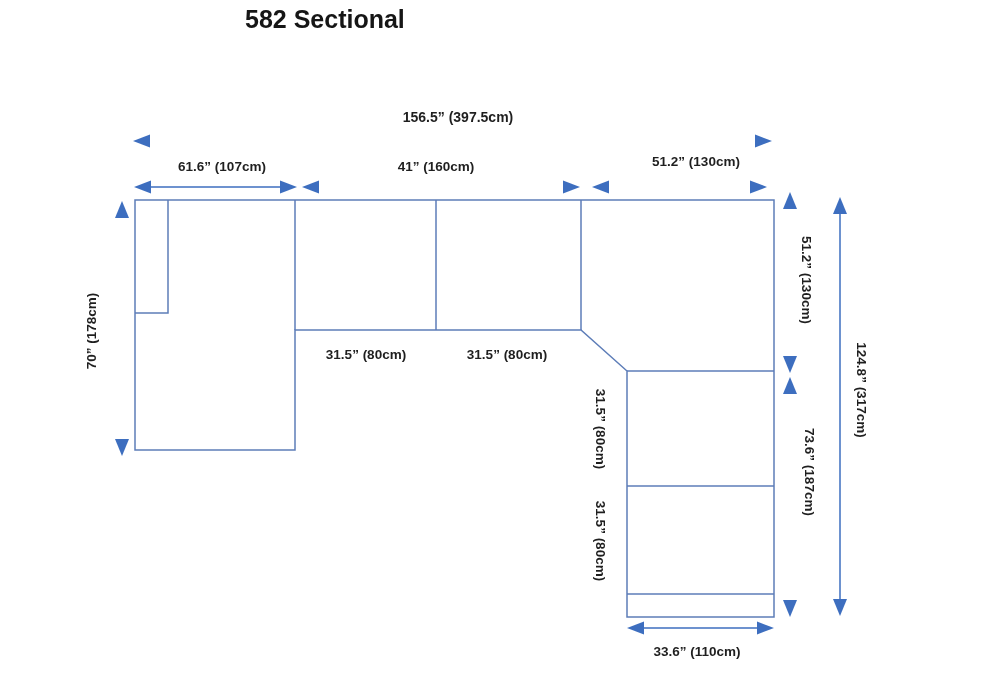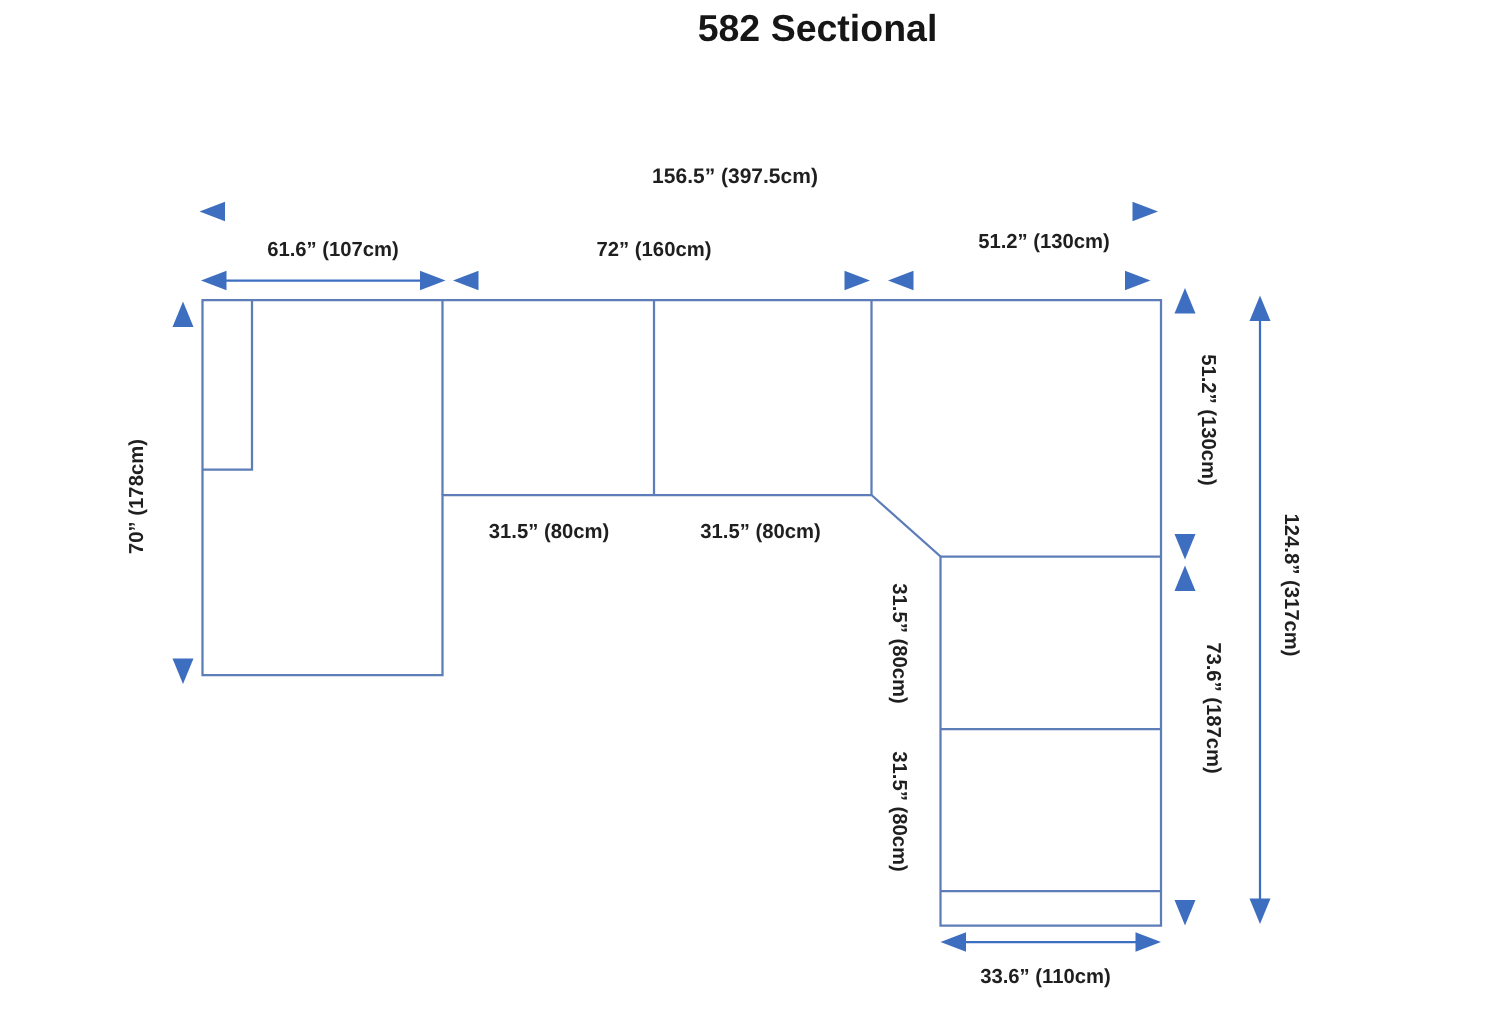--- a/index.html
+++ b/index.html
@@ -6,21 +6,21 @@
   #stage{
     position:relative;
     width:1000px;height:677px;
     background:#ffffff;
     font-family:"Liberation Sans", sans-serif;
     overflow:hidden;
   }
   .page-title{
     position:absolute;
     top:5px;left:245px;width:600px;
-    text-align:center;
+    text-align:left;
     font-size:25px;font-weight:bold;color:#161616;
     letter-spacing:0px;
   }
   svg{position:absolute;left:0;top:0;}
   .dim-label{
     position:absolute;
     font-size:13.5px;font-weight:bold;color:#1f1f1f;
     white-space:nowrap;
     transform:translate(-50%,-50%);
   }
@@ -73,23 +73,23 @@
       <polygon points="790,617 783,600 797,600"></polygon>
 
       <polygon points="840,197 833,214 847,214"></polygon>
       <polygon points="840,616 833,599 847,599"></polygon>
 
       <polygon points="627,628 644,621.5 644,634.5"></polygon>
       <polygon points="774,628 757,621.5 757,634.5"></polygon>
     </g>
   </svg>
 
-  <div class="dim-label" style="left:458px;top:117px;font-size:14px;margin-left:32px;">156.5” (397.5cm)</div>
+  <div class="dim-label" style="left:458px;top:117px;font-size:14px;">156.5” (397.5cm)</div>
   <div class="dim-label" style="left:222px;top:166px;">61.6” (107cm)</div>
-  <div class="dim-label" style="left:436px;top:166px;">72” (160cm)</div>
+  <div class="dim-label" style="left:436px;top:166px;">41” (160cm)</div>
   <div class="dim-label" style="left:696px;top:161px;">51.2” (130cm)</div>
 
   <div class="dim-label rotm90" style="left:91px;top:331px;">70” (178cm)</div>
 
   <div class="dim-label rot90" style="left:806px;top:280px;">51.2” (130cm)</div>
   <div class="dim-label rot90" style="left:809px;top:472px;">73.6” (187cm)</div>
   <div class="dim-label rot90" style="left:861px;top:390px;">124.8” (317cm)</div>
 
   <div class="dim-label" style="left:366px;top:354px;">31.5” (80cm)</div>
   <div class="dim-label" style="left:507px;top:354px;">31.5” (80cm)</div>

